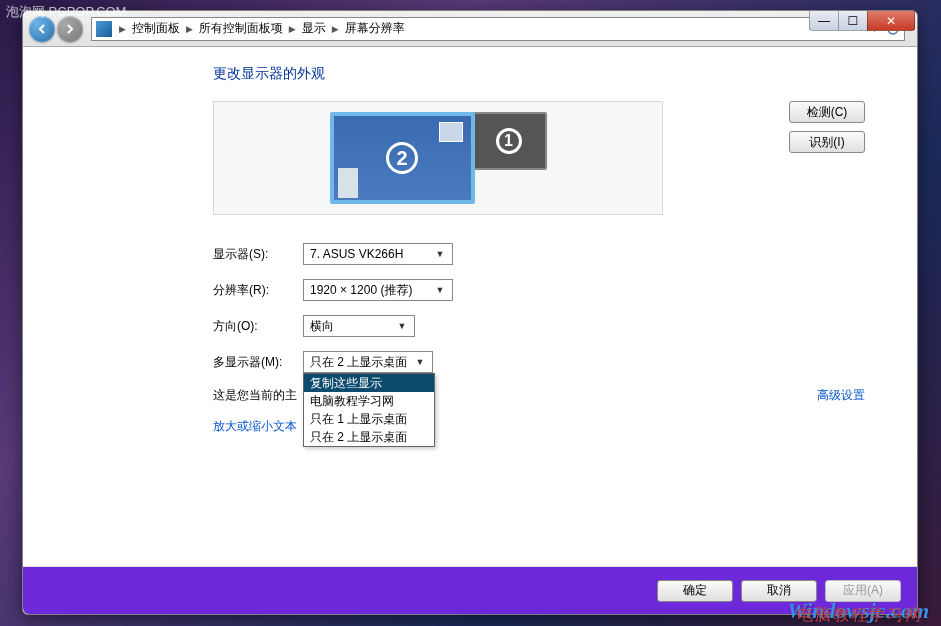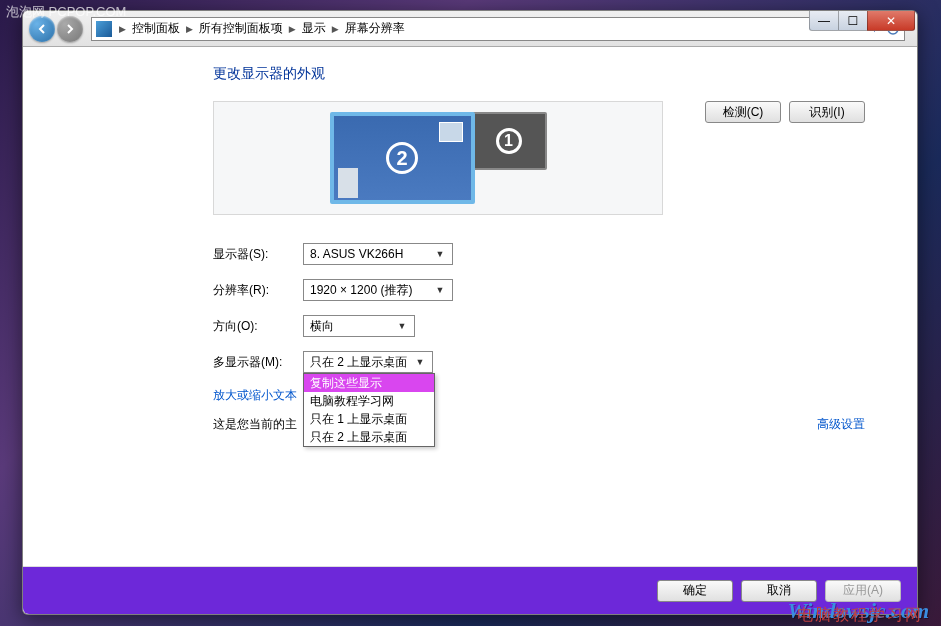--- a/index.html
+++ b/index.html
@@ -222,20 +222,21 @@
       position: absolute;
       width: 20px;
       height: 30px;
       background: #d8e0e8;
       bottom: 2px;
       left: 4px;
     }
     .side-buttons {
       margin-left: auto;
       display: flex;
+      flex-direction: column;
       gap: 8px;
     }
     .btn {
       min-width: 76px;
       height: 22px;
       background: linear-gradient(#fafafa, #e0e0e0);
       border: 1px solid #888;
       border-radius: 3px;
       font-size: 12px;
       display: flex;
@@ -281,21 +282,21 @@
       z-index: 100;
       box-shadow: 2px 2px 4px rgba(0,0,0,0.2);
     }
     .dd-item {
       padding: 2px 6px;
       height: 18px;
       display: flex;
       align-items: center;
     }
     .dd-item.selected {
-      background: #d946ef;
+      background: #0c4a6e;
       color: #fff;
     }
     .info-text {
       margin-top: 16px;
       margin-bottom: 14px;
     }
     .link-row {
       display: flex;
       margin-bottom: 12px;
     }
@@ -385,21 +386,21 @@
       </div>
       <div class="side-buttons">
         <div class="btn">检测(C)</div>
         <div class="btn">识别(I)</div>
       </div>
     </div>
 
     <div class="form-row">
       <div class="form-label">显示器(S):</div>
       <div class="dropdown w150">
-        <span>8. ASUS VK266H</span>
+        <span>7. ASUS VK266H</span>
         <span class="dd-arrow">▼</span>
       </div>
     </div>
 
     <div class="form-row">
       <div class="form-label">分辨率(R):</div>
       <div class="dropdown w150">
         <span>1920 × 1200 (推荐)</span>
         <span class="dd-arrow">▼</span>
       </div>
@@ -420,27 +421,27 @@
         <span class="dd-arrow">▼</span>
         <div class="dropdown-open">
           <div class="dd-item selected">复制这些显示</div>
           <div class="dd-item">电脑教程学习网</div>
           <div class="dd-item">只在 1 上显示桌面</div>
           <div class="dd-item">只在 2 上显示桌面</div>
         </div>
       </div>
     </div>
 
-    <div class="link-row" style="margin-top:14px">
-      <span class="link">放大或缩小文本</span>
-    </div>
-
     <div class="link-row">
       <span class="info-text" style="margin:0">这是您当前的主</span>
       <span class="link right">高级设置</span>
+    </div>
+
+    <div class="link-row" style="margin-top:14px">
+      <span class="link">放大或缩小文本</span>
     </div>
 
   </div>
 
   <div class="footer-bar">
     <div class="btn">确定</div>
     <div class="btn">取消</div>
     <div class="btn disabled">应用(A)</div>
   </div>
 </div>

